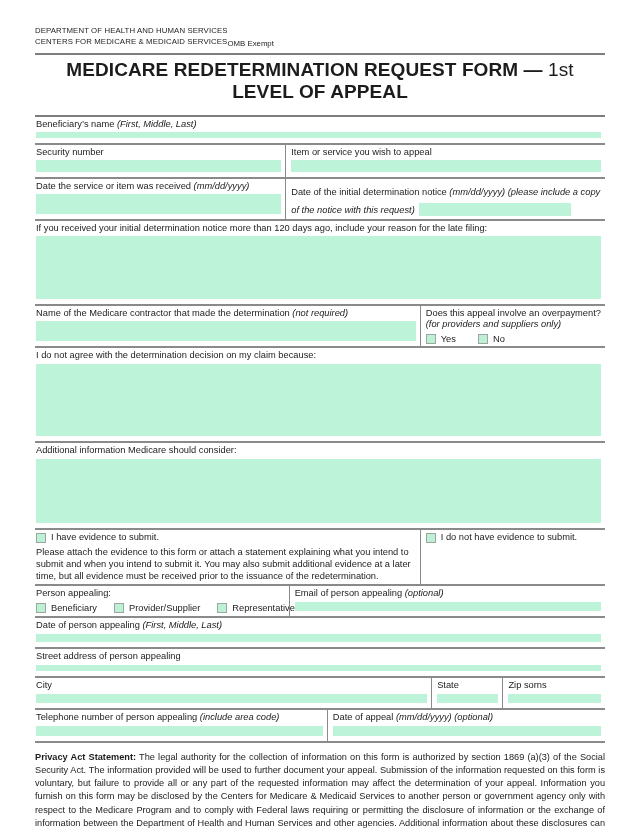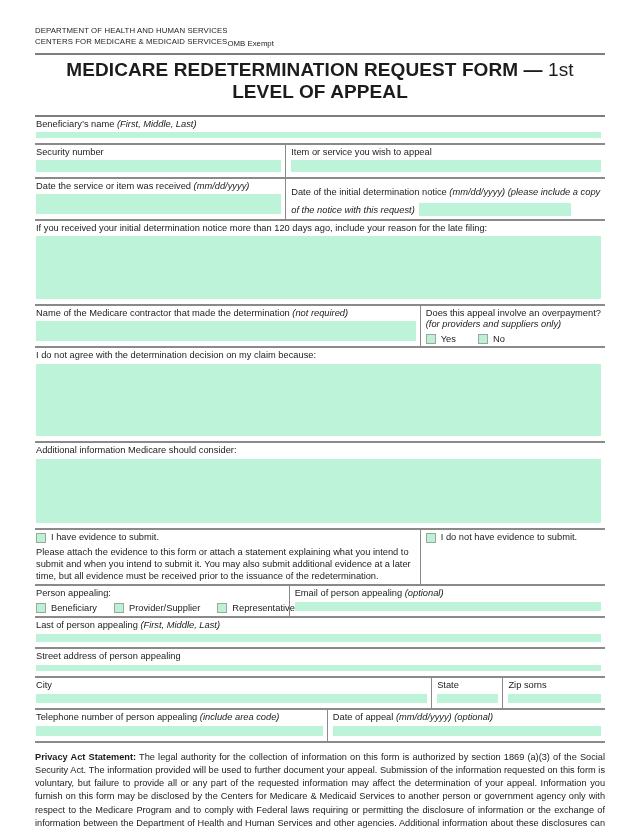--- a/index.html
+++ b/index.html
@@ -182,21 +182,21 @@
         </div>
       </div>
       <div class="cell w555">
         <div class="lbl"><span>Email of person appealing </span><span class="it">(optional)</span></div>
         <div class="fill"></div>
       </div>
     </div>
 
     <div class="row r10">
       <div class="cell" style="flex:1">
-        <div class="lbl"><span>Last of person appealing </span><span class="it">(First, Middle, Last)</span></div>
+        <div class="lbl"><span>Date of person appealing </span><span class="it">(First, Middle, Last)</span></div>
         <div class="fill"></div>
       </div>
     </div>
 
     <div class="row r11">
       <div class="cell" style="flex:1">
         <div class="lbl">Street address of person appealing</div>
         <div class="fill"></div>
       </div>
     </div>

